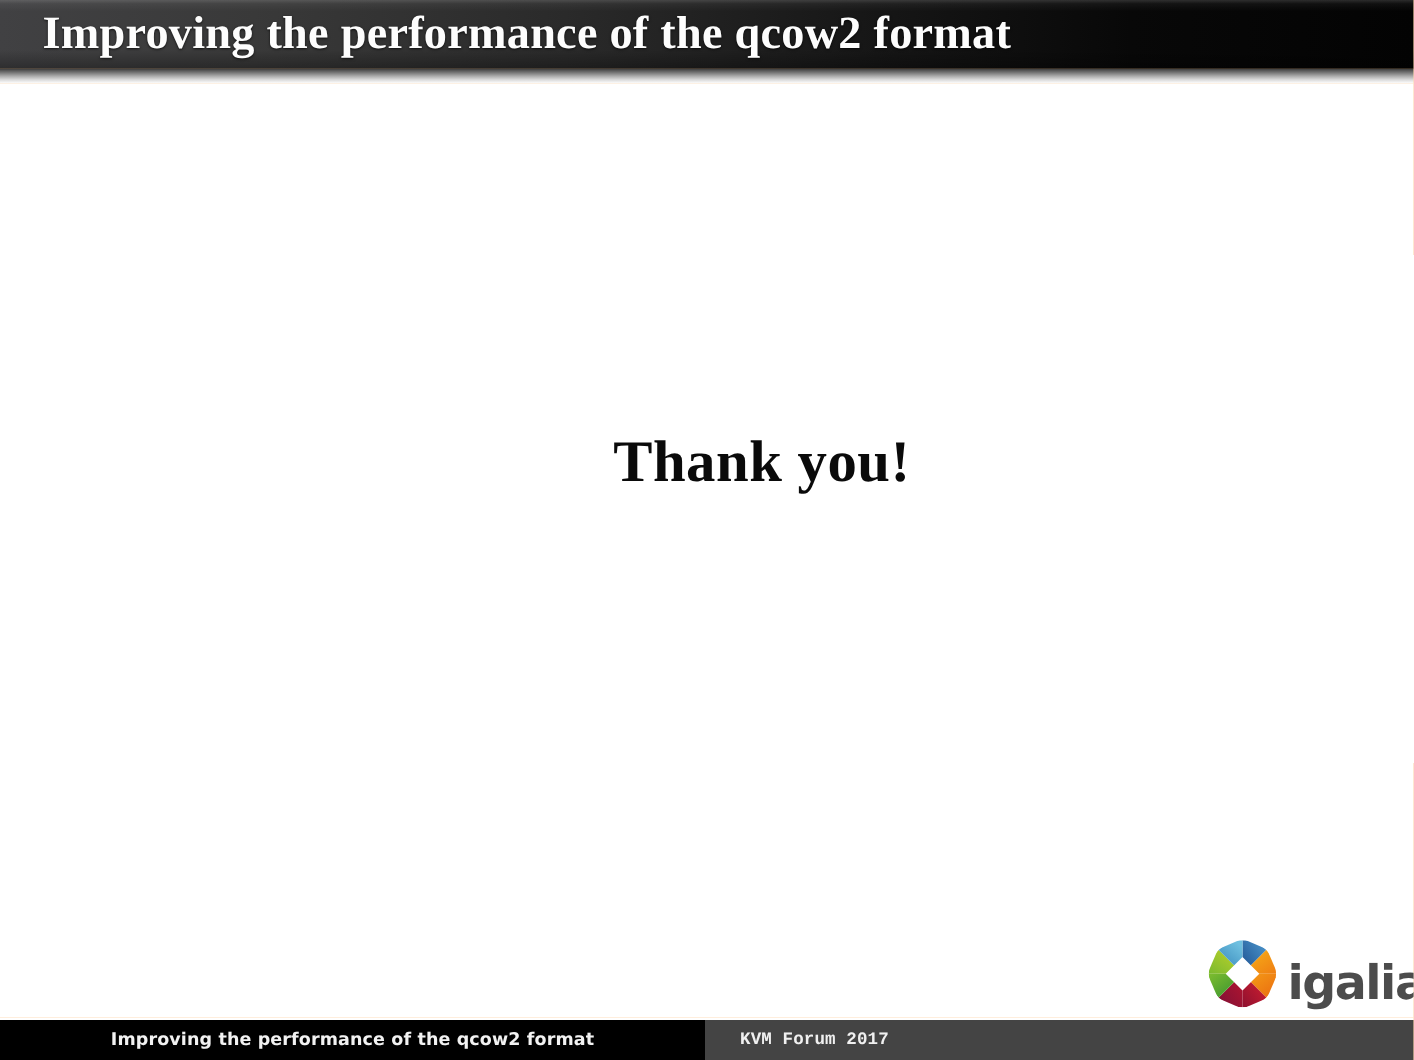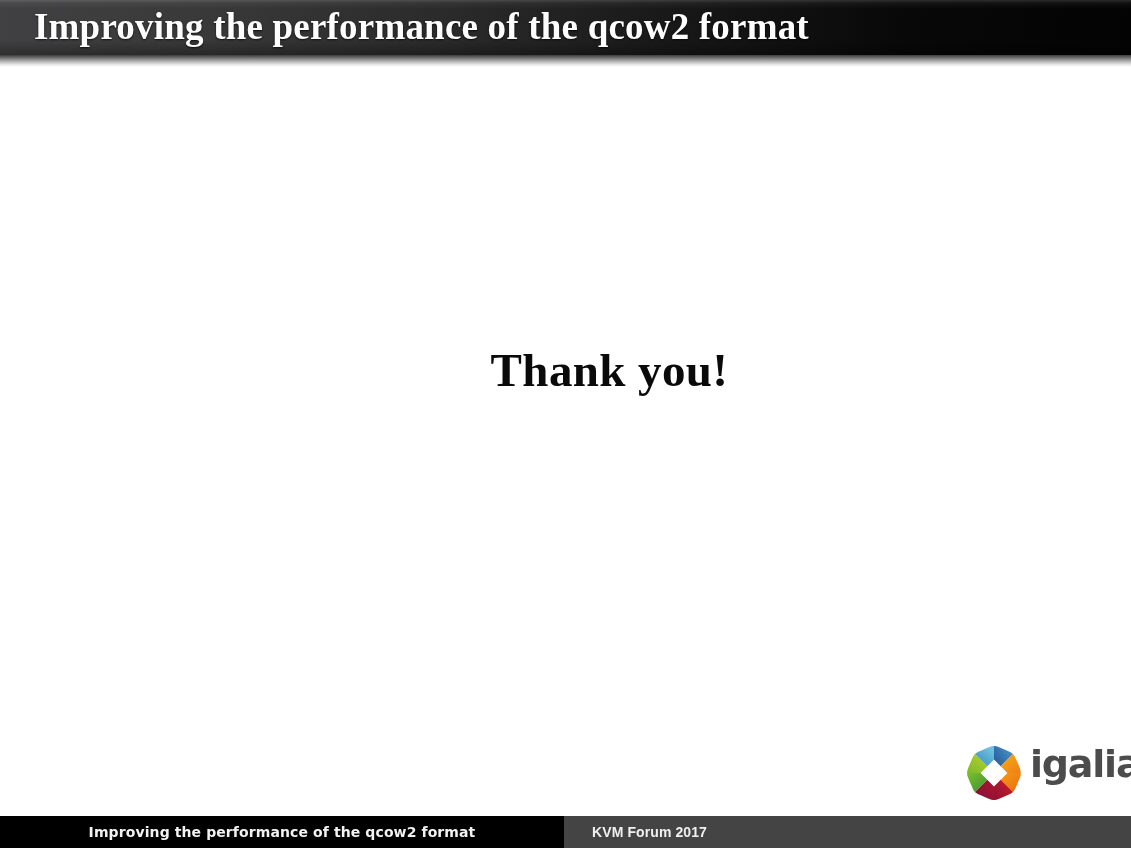--- a/index.html
+++ b/index.html
@@ -93,21 +93,21 @@
   }
 
   
   .logo {
     position: absolute;
     left: 966px;
     top: 745px;
     width: 160px;
     height: 62px;
     display: flex;
-    align-items: flex-start;
+    align-items: flex-end;
   }
   .logo-mark {
     width: 56px;
     height: 56px;
     flex: 0 0 56px;
     position: relative;
   }
   .logo-word {
     margin-left: 8px;
     color: #4c4c4c;
@@ -159,21 +159,21 @@
     letter-spacing: 0.1px;
     white-space: nowrap;
   }
   .footer-right-label {
     position: absolute;
     left: 592px;
     top: 0;
     height: 32px;
     line-height: 33px;
     color: #f0f0f0;
-    font-family: Liberation Sans, sans-serif;
+    font-family: Liberation Mono, monospace;
     font-weight: bold;
     font-size: 14px;
     letter-spacing: 0.1px;
     white-space: nowrap;
   }
 </style>
 </head>
 <body>
 
 <div class="slide">

